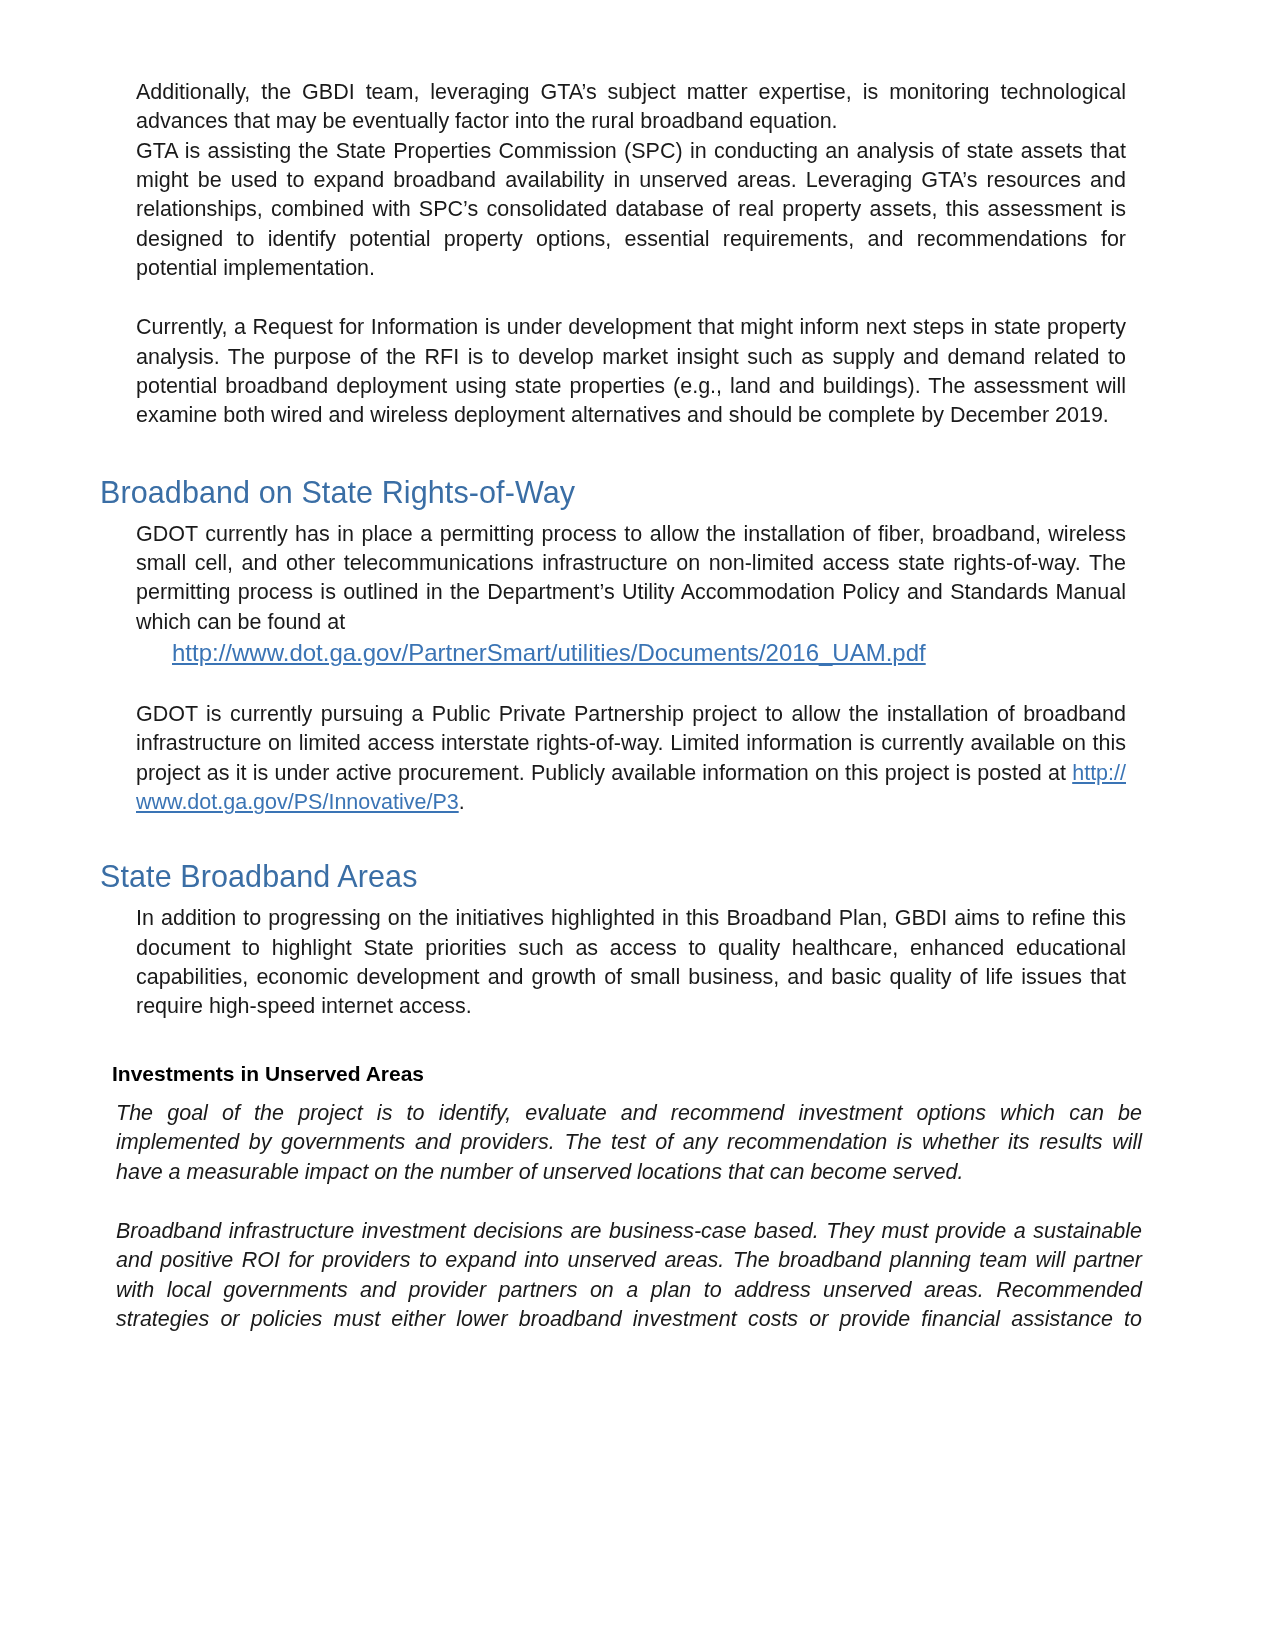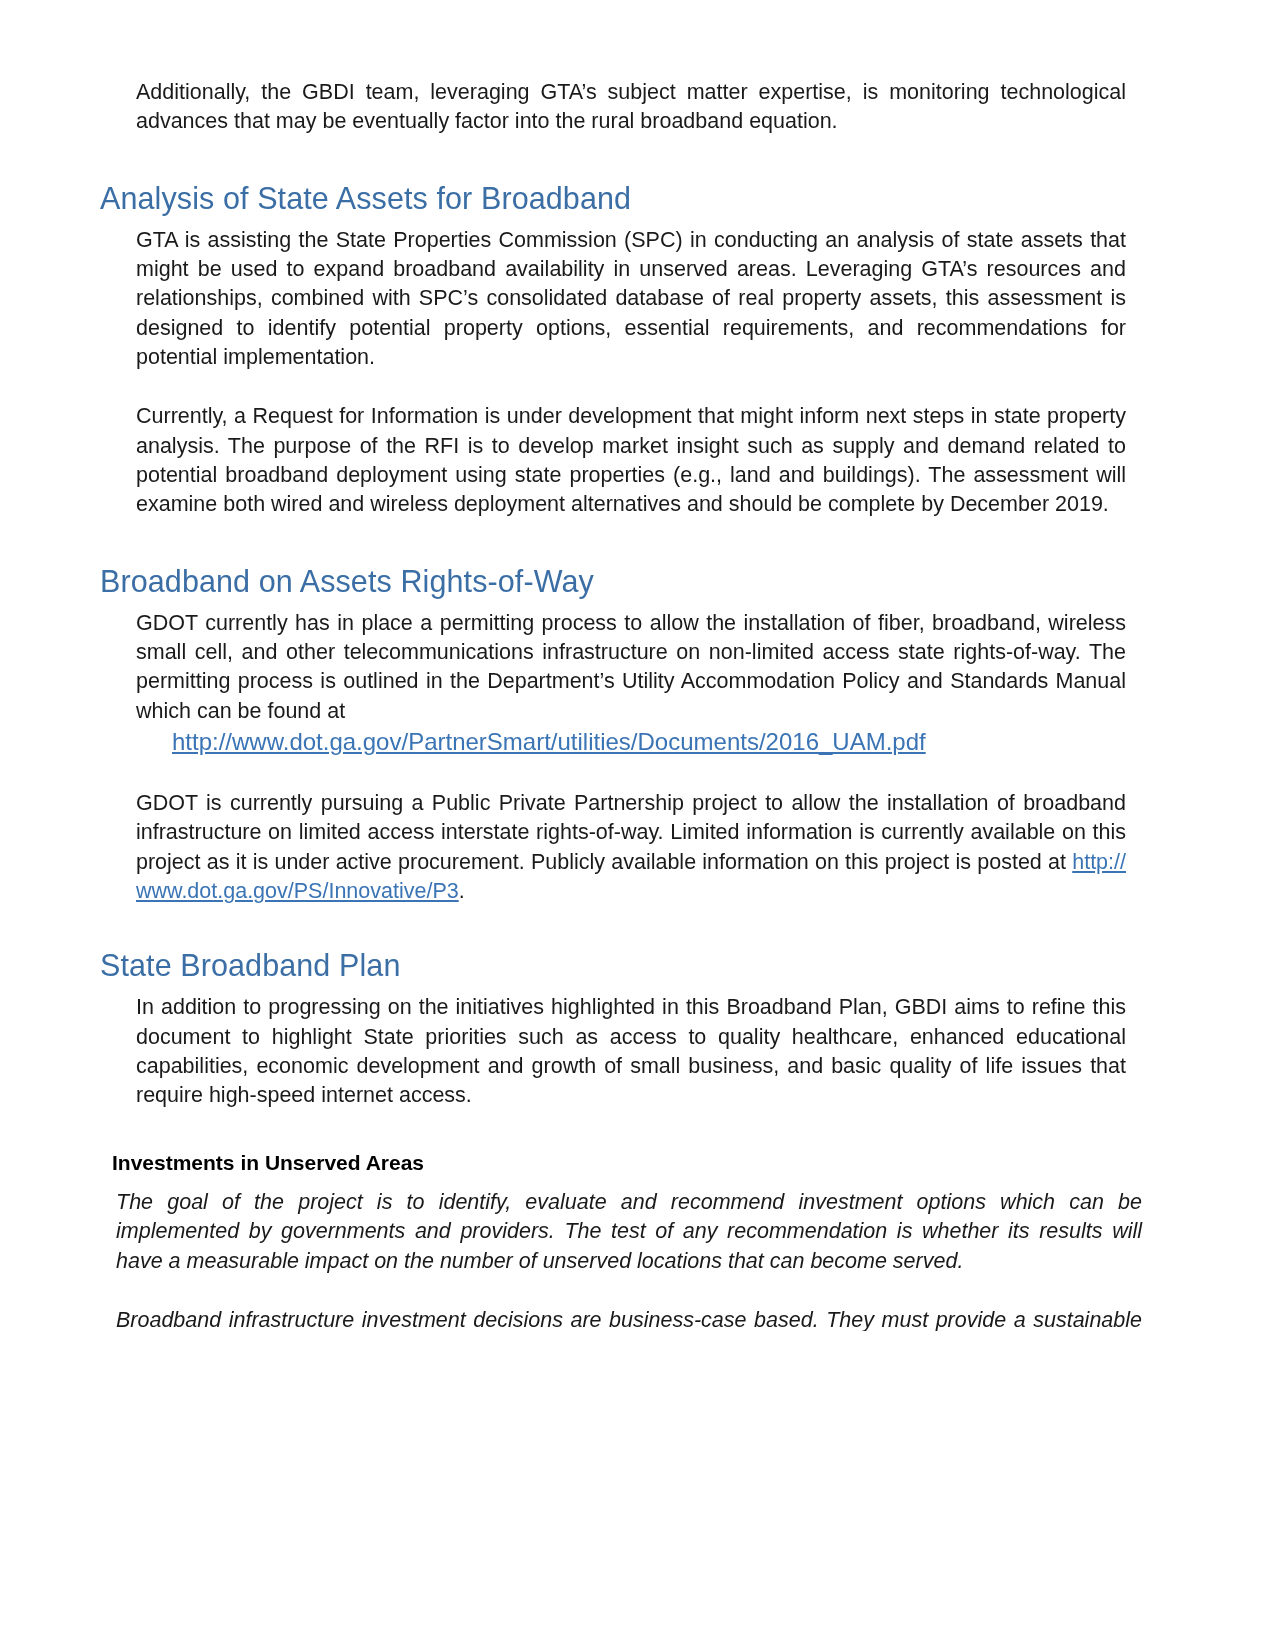--- a/index.html
+++ b/index.html
@@ -105,46 +105,43 @@
   }
 </style>
 </head>
 <body>
 
 <div class="page">
   <div class="content">
 
     <p class="para indent">Additionally, the GBDI team, leveraging GTA’s subject matter expertise, is monitoring technological advances that may be eventually factor into the rural broadband equation.</p>
 
-    <div class="heading-block">
-      <h2 class="heading">Analysis of State Assets for Broadband</h2>
-    </div>
 
     <p class="para indent">GTA is assisting the State Properties Commission (SPC) in conducting an analysis of state assets that might be used to expand broadband availability in unserved areas.  Leveraging GTA’s resources and relationships, combined with SPC’s consolidated database of real property assets, this assessment is designed to identify potential property options, essential requirements, and recommendations for potential implementation.</p>
 
     <div class="gap-md"></div>
 
     <p class="para indent">Currently, a Request for Information is under development that might inform next steps in state property analysis.  The purpose of the RFI is to develop market insight such as supply and demand related to potential broadband deployment using state properties (e.g., land and buildings).  The assessment will examine both wired and wireless deployment alternatives and should be complete by December 2019.</p>
 
     <div class="heading-block">
-      <h2 class="heading">Broadband on Assets Rights-of-Way</h2>
+      <h2 class="heading">Broadband on State Rights-of-Way</h2>
     </div>
 
     <p class="para indent">GDOT currently has in place a permitting process to allow the installation of fiber, broadband, wireless small cell, and other telecommunications infrastructure on non-limited access state rights-of-way. The permitting process is outlined in the Department’s Utility Accommodation Policy and Standards Manual which can be found at</p>
 
     <div style="margin-left:36px;">
       <a class="linkline" href="#">http://www.dot.ga.gov/PartnerSmart/utilities/Documents/2016_UAM.pdf</a>
     </div>
 
     <div class="gap-md"></div>
 
     <p class="para indent"><span>GDOT is currently pursuing a Public Private Partnership project to allow the installation of broadband infrastructure on limited access interstate rights-of-way. Limited information is currently available on this project as it is under active procurement. Publicly available information on this project is posted at </span><a class="doclink" href="#">http://www.dot.ga.gov/PS/Innovative/P3</a><span>.</span></p>
 
     <div class="heading-block tight">
-      <h2 class="heading">State Broadband Plan</h2>
+      <h2 class="heading">State Broadband Areas</h2>
     </div>
 
     <p class="para indent">In addition to progressing on the initiatives highlighted in this Broadband Plan, GBDI aims to refine this document to highlight State priorities such as access to quality healthcare, enhanced educational capabilities, economic development and growth of small business, and basic quality of life issues that require high-speed internet access.</p>
 
     <div class="subhead-block">
       <h3 class="subheading">Investments in Unserved Areas</h3>
     </div>
 
     <p class="para full">The goal of the project is to identify, evaluate and recommend investment options which can be implemented by governments and providers. The test of any recommendation is whether its results will have a measurable impact on the number of unserved locations that can become served.</p>
 

